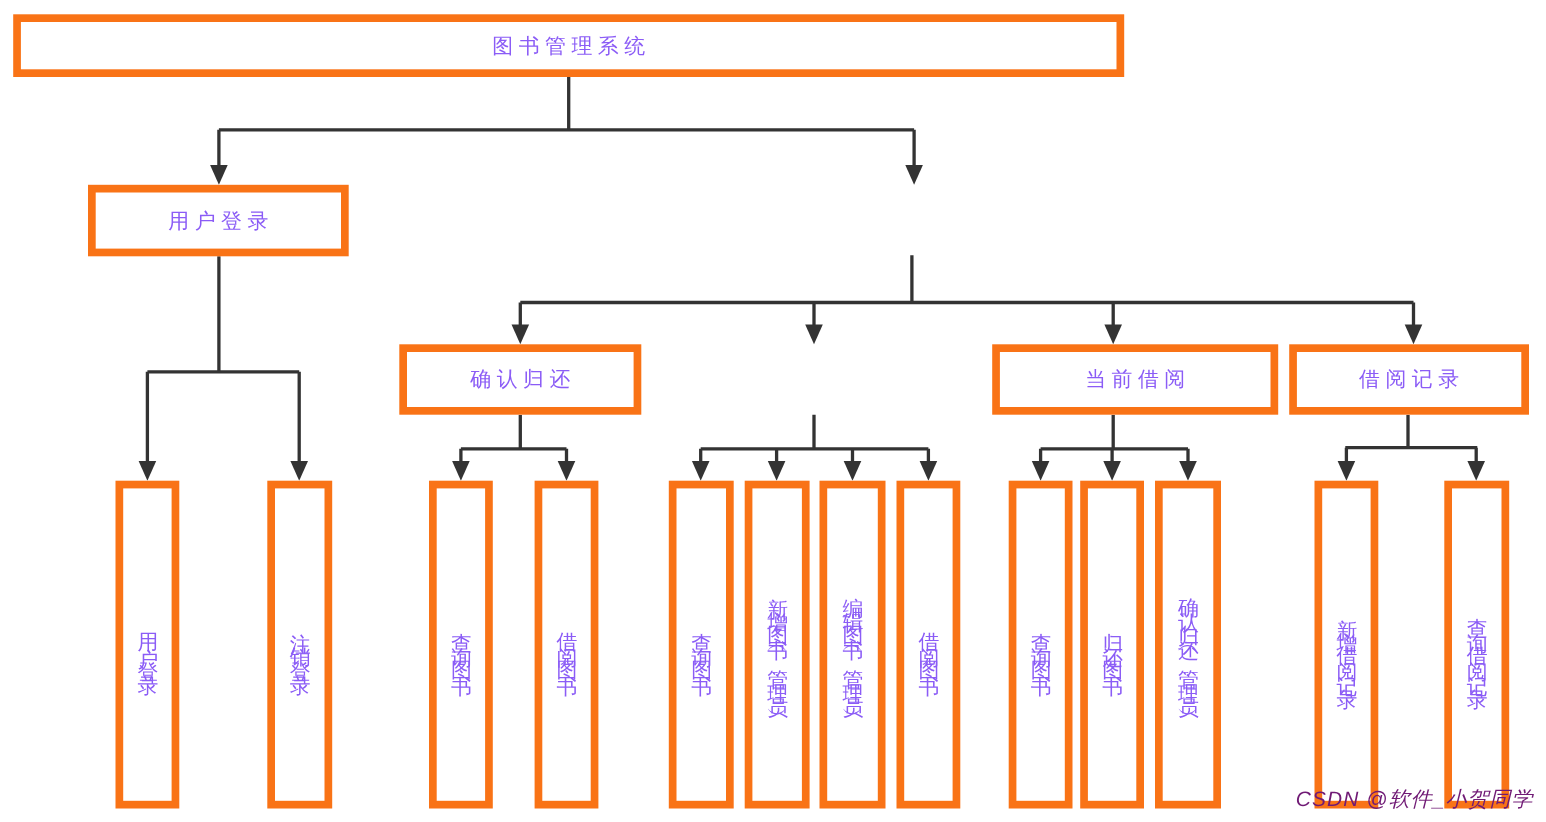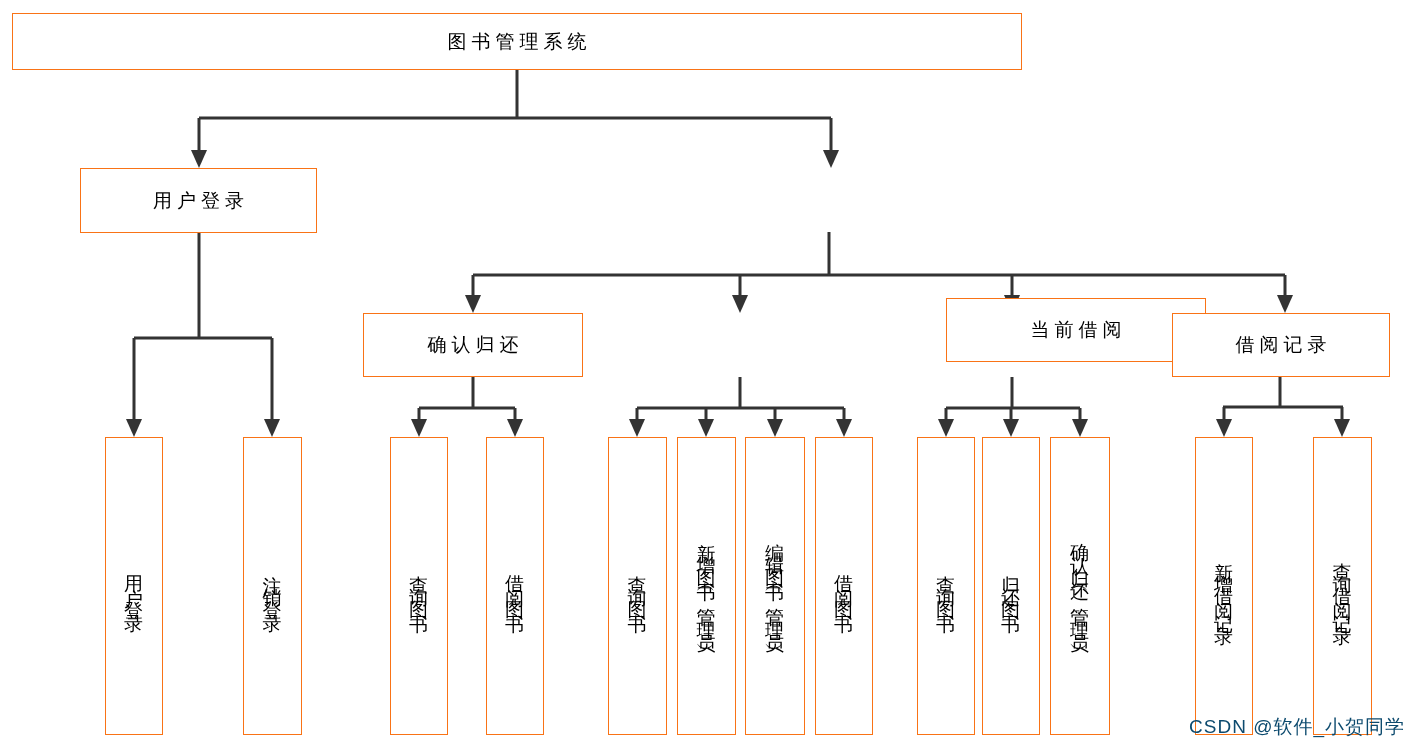--- a/index.html
+++ b/index.html
@@ -4,33 +4,33 @@
 <style>
   html,body{margin:0;padding:0;background:#ffffff;}
   .canvas{
     position:relative;width:1405px;height:747px;background:#ffffff;
     font-family:"Liberation Sans","DejaVu Sans",sans-serif;
     overflow:hidden;
   }
   .edges{position:absolute;left:0;top:0;width:1405px;height:747px;}
   .node{
     position:absolute;box-sizing:border-box;
-    background:#ffffff;border:1px solid #f97316;
+    background:#ffffff;border:7px solid #f97316;
     display:flex;align-items:center;justify-content:center;
-    color:#000000;font-size:19px;letter-spacing:5px;
+    color:#8b5cf6;font-size:19px;letter-spacing:5px;
     z-index:2;
   }
   .node .hlabel{white-space:nowrap;text-indent:5px;}
   .vert .vlabel{
     writing-mode:vertical-rl;text-orientation:mixed;
     letter-spacing:13px;line-height:1;white-space:nowrap;
   }
   .watermark{
-    position:absolute;right:0;top:714px;z-index:3;
-    color:#0c4a6e;font-size:19px;letter-spacing:1px;white-space:nowrap;
+    position:absolute;right:11px;top:714px;z-index:3;
+    color:#701a75;font-size:19px;letter-spacing:1px;white-space:nowrap;font-style:italic;
   }
 </style>
 </head>
 <body>
 
 <div class="canvas">
 
   <svg class="edges" width="1405" height="747" viewBox="0 0 1405 747" xmlns="http://www.w3.org/2000/svg">
 
     <g>
@@ -85,21 +85,21 @@
     <span class="hlabel">图书管理系统</span>
   </div>
 
   <div class="node" style="left:80px;top:168px;width:237px;height:65px;">
     <span class="hlabel">用户登录</span>
   </div>
 
   <div class="node" style="left:363px;top:313px;width:220px;height:64px;">
     <span class="hlabel">确认归还</span>
   </div>
-  <div class="node" style="left:902px;top:298px;width:260px;height:64px;margin-left:44px;">
+  <div class="node" style="left:902px;top:313px;width:260px;height:64px;">
     <span class="hlabel">当前借阅</span>
   </div>
   <div class="node" style="left:1172px;top:313px;width:218px;height:64px;">
     <span class="hlabel">借阅记录</span>
   </div>
 
   <div class="node vert" style="left:105px;top:437px;width:58px;height:298px;">
     <span class="vlabel">用户登录</span>
   </div>
   <div class="node vert" style="left:243px;top:437px;width:59px;height:298px;">

